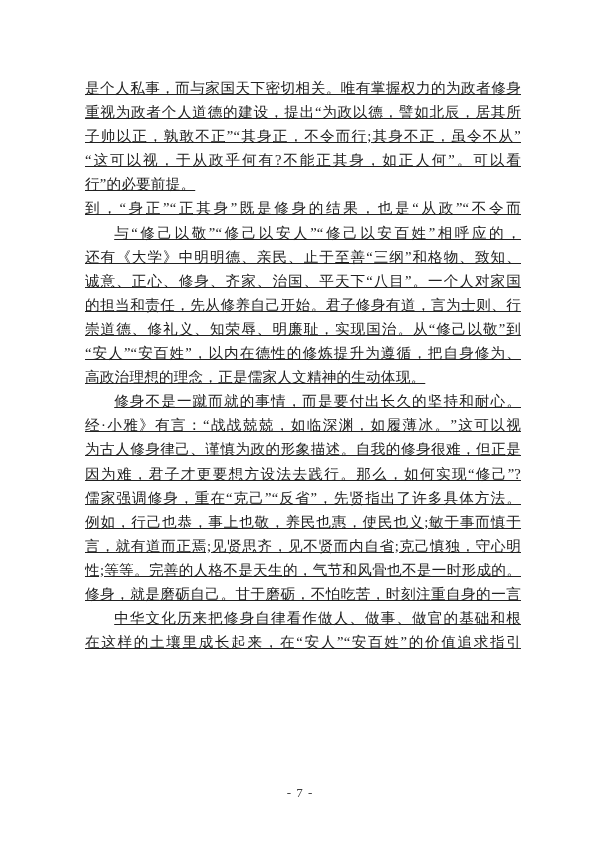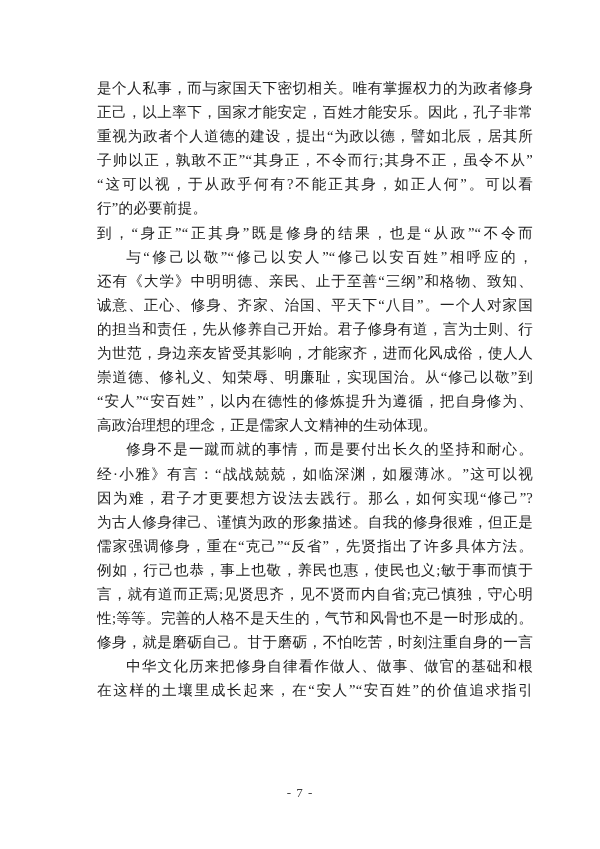--- a/index.html
+++ b/index.html
@@ -17,24 +17,25 @@
   .page {
     position: absolute;
     left: 0;
     top: 0;
     width: 600px;
     height: 849px;
     background: #ffffff;
   }
   .text-block {
     position: absolute;
-    left: 97px;
+    left: 85px;
     top: 76px;
     width: 436px;
     color: #212121;
+    text-decoration: underline;
   }
   .line {
     font-size: 14.6px;
     line-height: 24.1px;
     height: 24.1px;
     text-align: justify;
     text-align-last: justify;
     letter-spacing: 0.2px;
     overflow: hidden;
   }
@@ -54,38 +55,36 @@
     color: #3a3a3a;
     letter-spacing: 1px;
   }
 </style>
 </head>
 <body style="background: rgb(255, 255, 255);">
 
 <div class="page">
   <div class="text-block" style="color: rgb(33, 33, 33);">
       <div class="line">是个人私事，而与家国天下密切相关。唯有掌握权力的为政者修身</div>
-      <div class="line">正己，以上率下，国家才能安定，百姓才能安乐。因此，孔子非常</div>
       <div class="line">重视为政者个人道德的建设，提出“为政以德，譬如北辰，居其所</div>
       <div class="line">子帅以正，孰敢不正”“其身正，不令而行;其身不正，虽令不从”</div>
       <div class="line">“这可以视，于从政乎何有?不能正其身，如正人何”。可以看</div>
       <div class="line para-end">行”的必要前提。</div>
       <div class="line">到，“身正”“正其身”既是修身的结果，也是“从政”“不令而</div>
       <div class="line indent">与“修己以敬”“修己以安人”“修己以安百姓”相呼应的，</div>
       <div class="line">还有《大学》中明明德、亲民、止于至善“三纲”和格物、致知、</div>
       <div class="line">诚意、正心、修身、齐家、治国、平天下“八目”。一个人对家国</div>
       <div class="line">的担当和责任，先从修养自己开始。君子修身有道，言为士则、行</div>
-      <div class="line">为世范，身边亲友皆受其影响，才能家齐，进而化风成俗，使人人</div>
       <div class="line">崇道德、修礼义、知荣辱、明廉耻，实现国治。从“修己以敬”到</div>
       <div class="line">“安人”“安百姓”，以内在德性的修炼提升为遵循，把自身修为、</div>
       <div class="line para-end">高政治理想的理念，正是儒家人文精神的生动体现。</div>
       <div class="line indent">修身不是一蹴而就的事情，而是要付出长久的坚持和耐心。《诗</div>
       <div class="line">经·小雅》有言：“战战兢兢，如临深渊，如履薄冰。”这可以视</div>
+      <div class="line">为古人修身律己、谨慎为政的形象描述。自我的修身很难，但正是</div>
       <div class="line">因为难，君子才更要想方设法去践行。那么，如何实现“修己”?</div>
-      <div class="line">为古人修身律己、谨慎为政的形象描述。自我的修身很难，但正是</div>
       <div class="line">儒家强调修身，重在“克己”“反省”，先贤指出了许多具体方法。</div>
       <div class="line">例如，行己也恭，事上也敬，养民也惠，使民也义;敏于事而慎于</div>
       <div class="line">言，就有道而正焉;见贤思齐，见不贤而内自省;克己慎独，守心明</div>
       <div class="line">性;等等。完善的人格不是天生的，气节和风骨也不是一时形成的。</div>
       <div class="line">修身，就是磨砺自己。甘于磨砺，不怕吃苦，时刻注重自身的一言</div>
       <div class="line indent">中华文化历来把修身自律看作做人、做事、做官的基础和根本。</div>
       <div class="line">在这样的土壤里成长起来，在“安人”“安百姓”的价值追求指引</div>
     </div>
   <div class="footer">- 7 -</div>
 </div>

